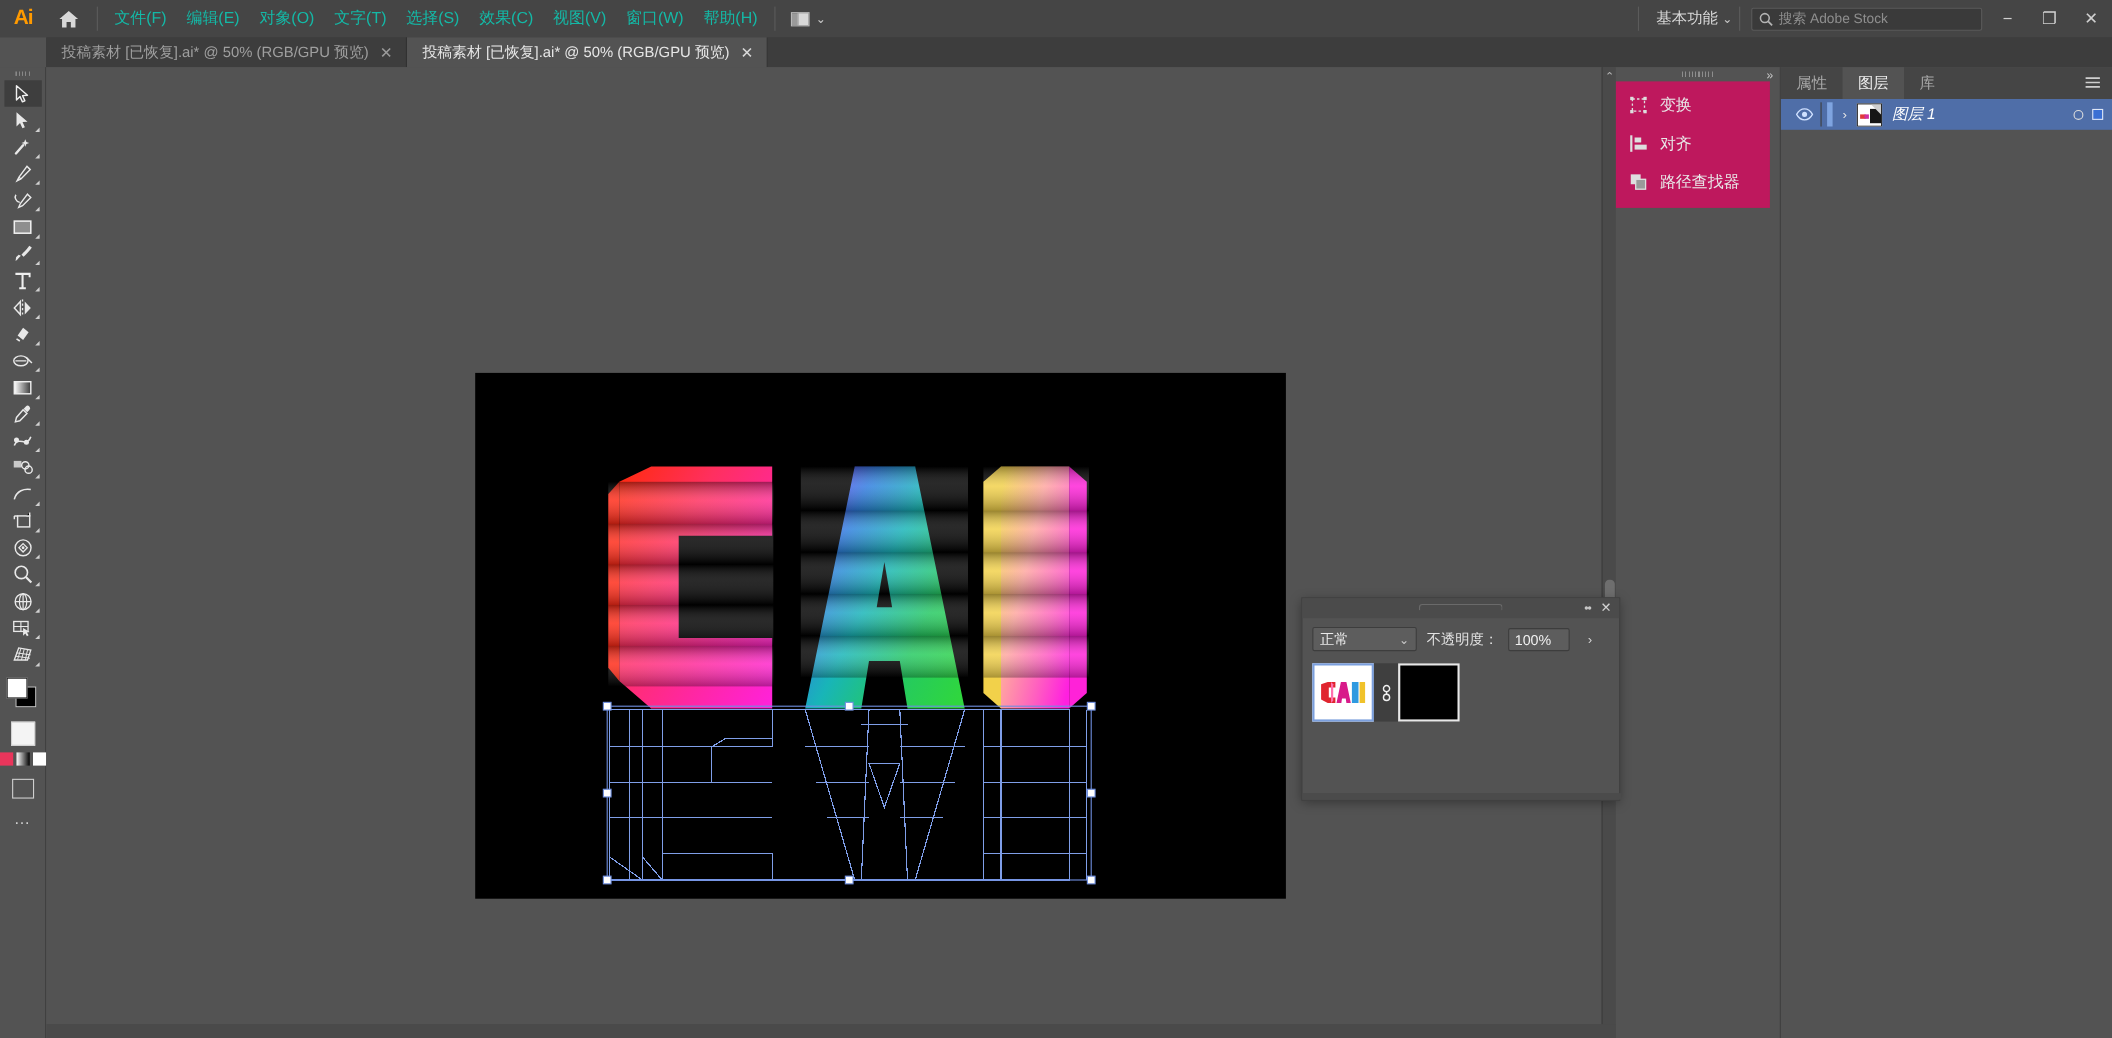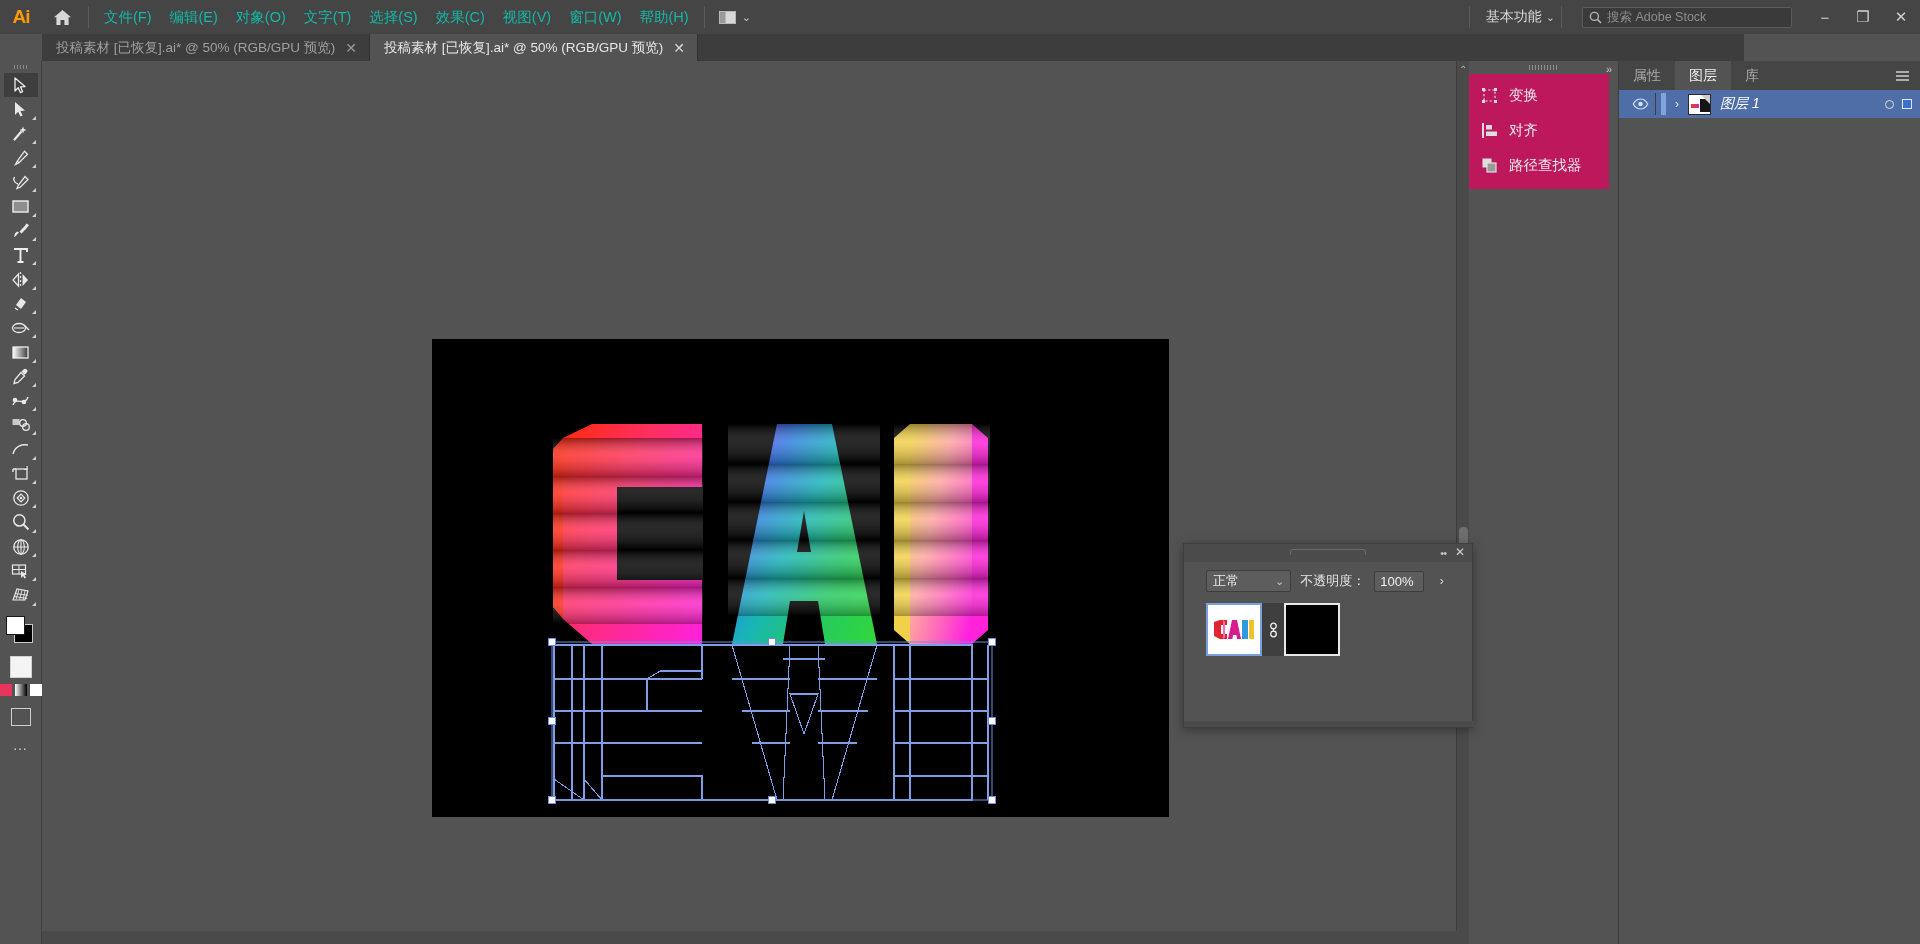--- a/index.html
+++ b/index.html
@@ -38,32 +38,32 @@
   .ws-grid i { display:block; height:100%; }
   .ws-grid i:nth-child(1){ width:7px; background:#9a9a9a; border-right:1px solid #b8b8b8;}
   .ws-grid i:nth-child(2){ width:9px; background:#d8d8d8;}
   .caret { color:#c8c8c8; font-size:11px; }
 
   .menubar-right { margin-left:auto; display:flex; align-items:center; height:34px; }
   .ws-name { color:#d9d9d9; font-size:14px; padding:0 4px 0 10px;}
   .search-box {
     width: 210px; height: 21px; background: #3a3a3a; border:1px solid #5a5a5a;
     border-radius: 2px; display:flex; align-items:center; gap:5px; padding:0 6px;
-    margin: 0 14px;
+    margin: 0 4px;
   }
   .search-ph { color:#8e8e8e; font-size:12.5px; white-space:nowrap; }
   .win-btns { display:flex; align-items:center; height:34px; }
   .win-btn {
     width: 38px; height: 34px; display:flex; align-items:center; justify-content:center;
     color:#d0d0d0; font-size:15px;
   }
 
   
   .tabbar {
-    position:absolute; left:0; top:34px; width:1744px; height:27px;
+    position:absolute; left:0; top:34px; width:1920px; height:27px;
     background:#3d3d3d; display:flex; align-items:flex-end;
   }
   .tab-offset { width:42px; height:27px; background:#535353;}
   .tab {
     height:27px; display:flex; align-items:center; gap:10px;
     padding: 0 12px 0 14px; font-size:13.5px; color:#9f9f9f;
     background:#3d3d3d; border-right:1px solid #313131; white-space:nowrap;
   }
   .tab.active { background:#535353; color:#e6e6e6; }
   .tab .x { font-size:14px; color:#9a9a9a; line-height:1; }
@@ -174,21 +174,21 @@
   .tp-grip { position:absolute; left:50%; transform:translateX(-50%); top:5px;
     width:76px; height:6px; border:1px solid #6a6a6a; border-bottom:none; border-radius:3px 3px 0 0;}
   .tp-dots { position:absolute; right:26px; top:3px; color:#c6c6c6; font-size:11px; letter-spacing:-1px;}
   .tp-close { position:absolute; right:7px; top:2px; color:#d2d2d2; font-size:12px; line-height:12px;}
   .tp-tabs { height:27px; background:#454545; display:flex; align-items:stretch; position:relative;}
   .tp-tab { padding:0 12px; display:flex; align-items:center; gap:5px;
     font-size:13.5px; color:#a8a8a8;}
   .tp-tab.active { background:#535353; color:#ededed;}
   .tp-tab .dot { width:5px;height:5px;border:1px solid #b0b0b0;border-radius:50%; }
   .tp-menu { position:absolute; right:9px; top:6px; color:#c9c9c9;}
-  .tp-body { padding:8px 22px; }
+  .tp-body { padding:8px 9px; }
   .tp-row1 { display:flex; align-items:center; gap:9px; }
   .tp-select {
     width:95px; height:22px; background:#5d5d5d; border:1px solid #3d3d3d;
     display:flex; align-items:center; justify-content:space-between; padding:0 6px;
     color:#eaeaea; font-size:13px; border-radius:2px;
   }
   .tp-opa-label { color:#e2e2e2; font-size:13px; white-space:nowrap;}
   .tp-opa-input {
     width:56px; height:21px; background:#5d5d5d; border:1px solid #3d3d3d;
     color:#f0f0f0; font-size:13px; display:flex; align-items:center; padding-left:5px;

